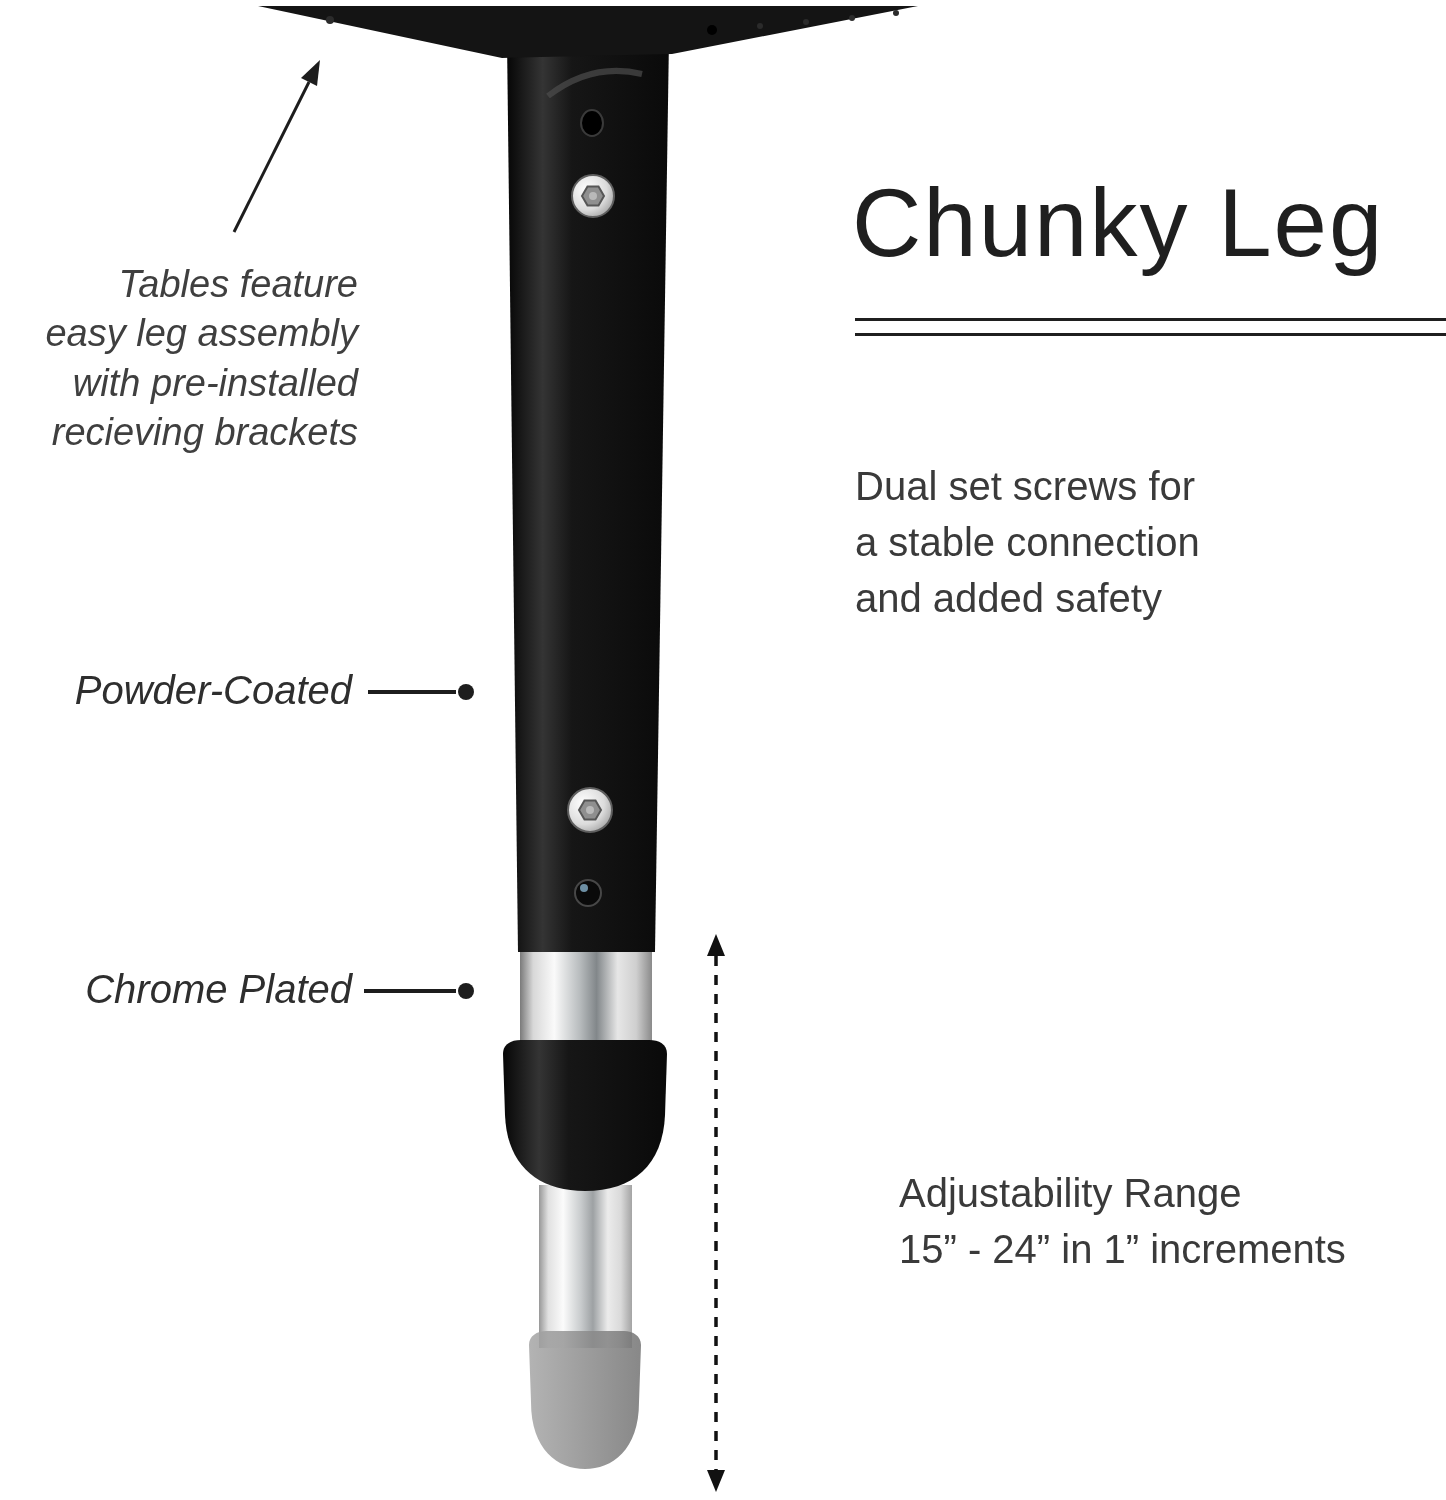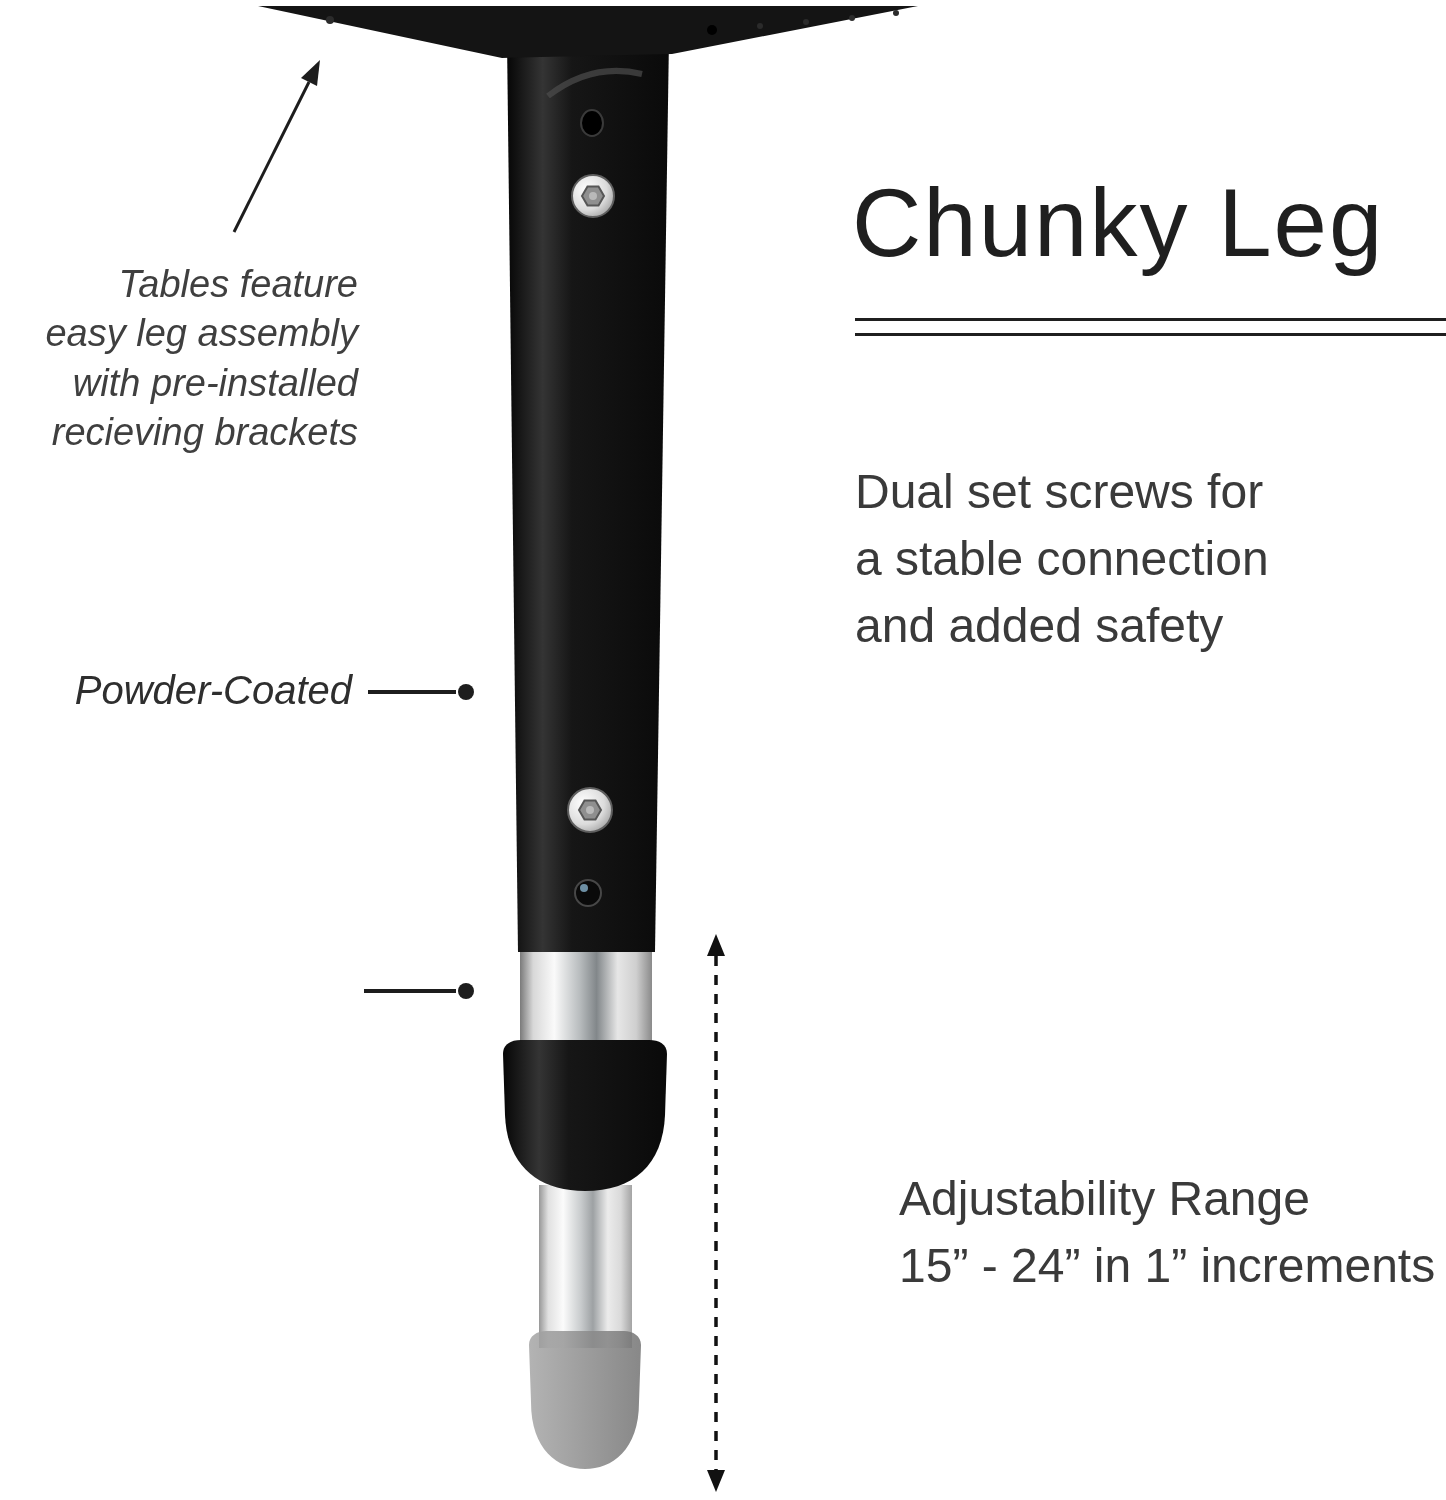--- a/index.html
+++ b/index.html
@@ -23,21 +23,21 @@
     white-space:nowrap;
   }
   .title-rule{
     left:855px;top:318px;
     width:591px;height:12px;
     border-top:3px solid #1f1f1f;
     border-bottom:3px solid #1f1f1f;
   }
   .feature{
     left:855px;
-    font-size:48px;
+    font-size:40px;
     line-height:1.4;
     white-space:pre-line;
     color:#3a3a3a;
   }
   .feature.screws{top:458px;}
   .feature.style{top:762px;}
   .feature.adjust{top:1165px;margin-left:44px;}
   .note{
     left:6px;top:260px;width:352px;
     font-size:38px;
@@ -155,20 +155,21 @@
 
   <div class="abs page-title">Chunky Leg</div>
   <div class="abs title-rule"></div>
 
   <div class="abs callout powder">Powder-Coated</div>
 
   <div class="abs note">Tables feature
 easy leg assembly
 with pre-installed
 recieving brackets</div>
+  <div class="abs callout chrome">Chrome Plated</div>
 
   <div class="abs feature screws">Dual set screws for
 a stable connection
 and added safety</div>
   <div class="abs feature adjust">Adjustability Range
 15” - 24” in 1” increments</div>
 
 </div>
 
 </body></html>

